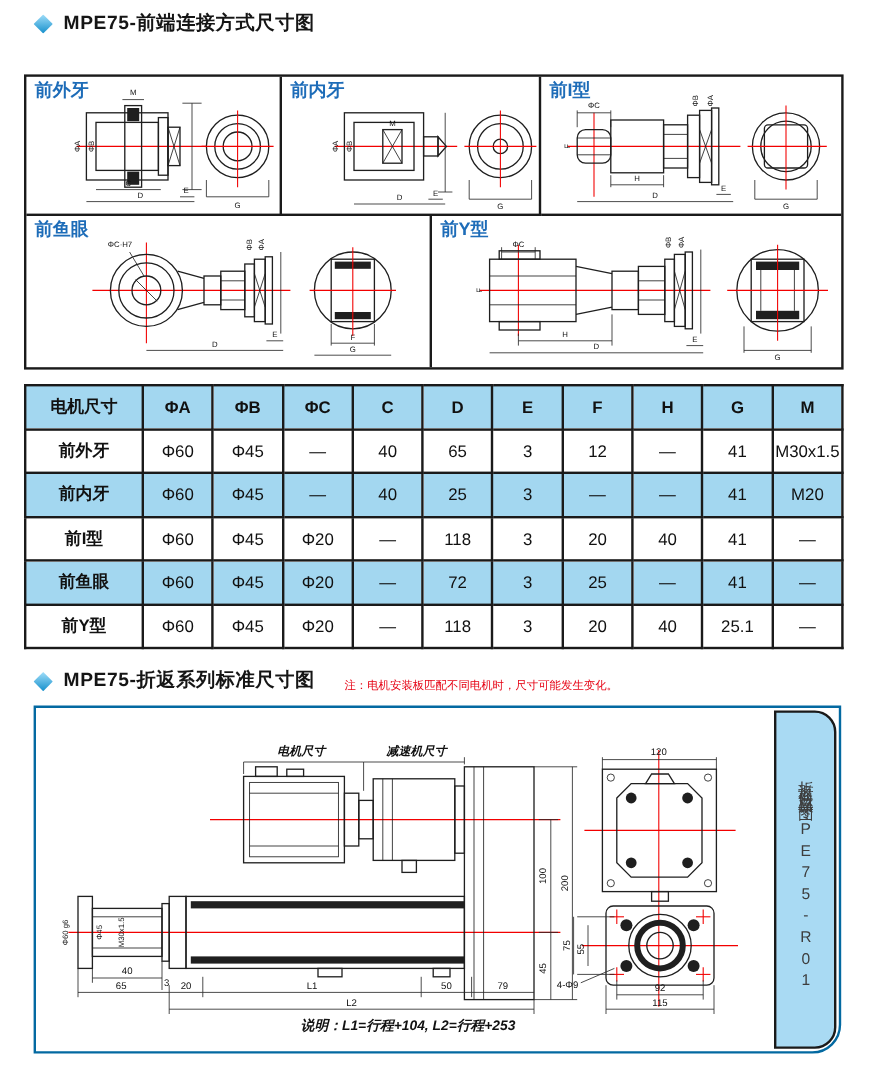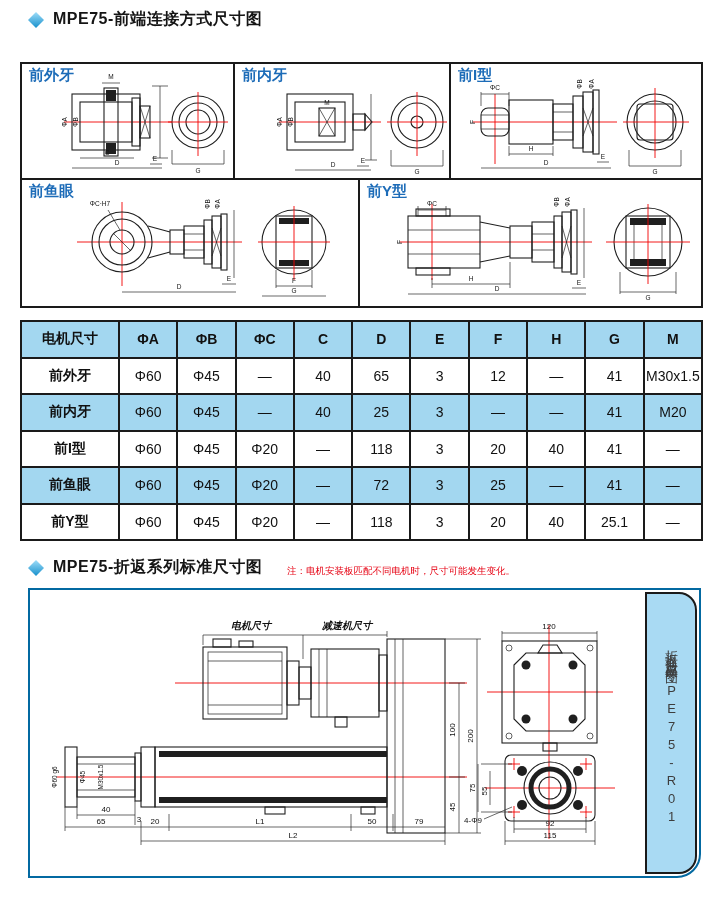--- a/index.html
+++ b/index.html
@@ -506,20 +506,21 @@
         <line class="dim" x1="551" y1="222" x2="551" y2="238"></line>
       <line class="dim" x1="479" y1="234" x2="551" y2="234"></line>
       <text class="dt" x="515" y="231">92</text>
       <line class="dim" x1="470" y1="226" x2="470" y2="250"></line>
         <line class="dim" x1="560" y1="226" x2="560" y2="250"></line>
       <line class="dim" x1="470" y1="246" x2="560" y2="246"></line>
       <text class="dt" x="515" y="243">115</text>
       <line class="dim" x1="449" y1="224" x2="477" y2="212"></line>
       <text class="dt" x="438" y="228">4-Φ9</text>
     </svg>
+    <div class="bottom-note">说明：L1=行程+104, L2=行程+253</div>
     <div class="side-tab">
       <div class="tab-text">
         <div>折返前法兰尺寸图</div>
         <div>MPE75-R01</div>
       </div>
     </div>
   </div>
 
 </div>
 

